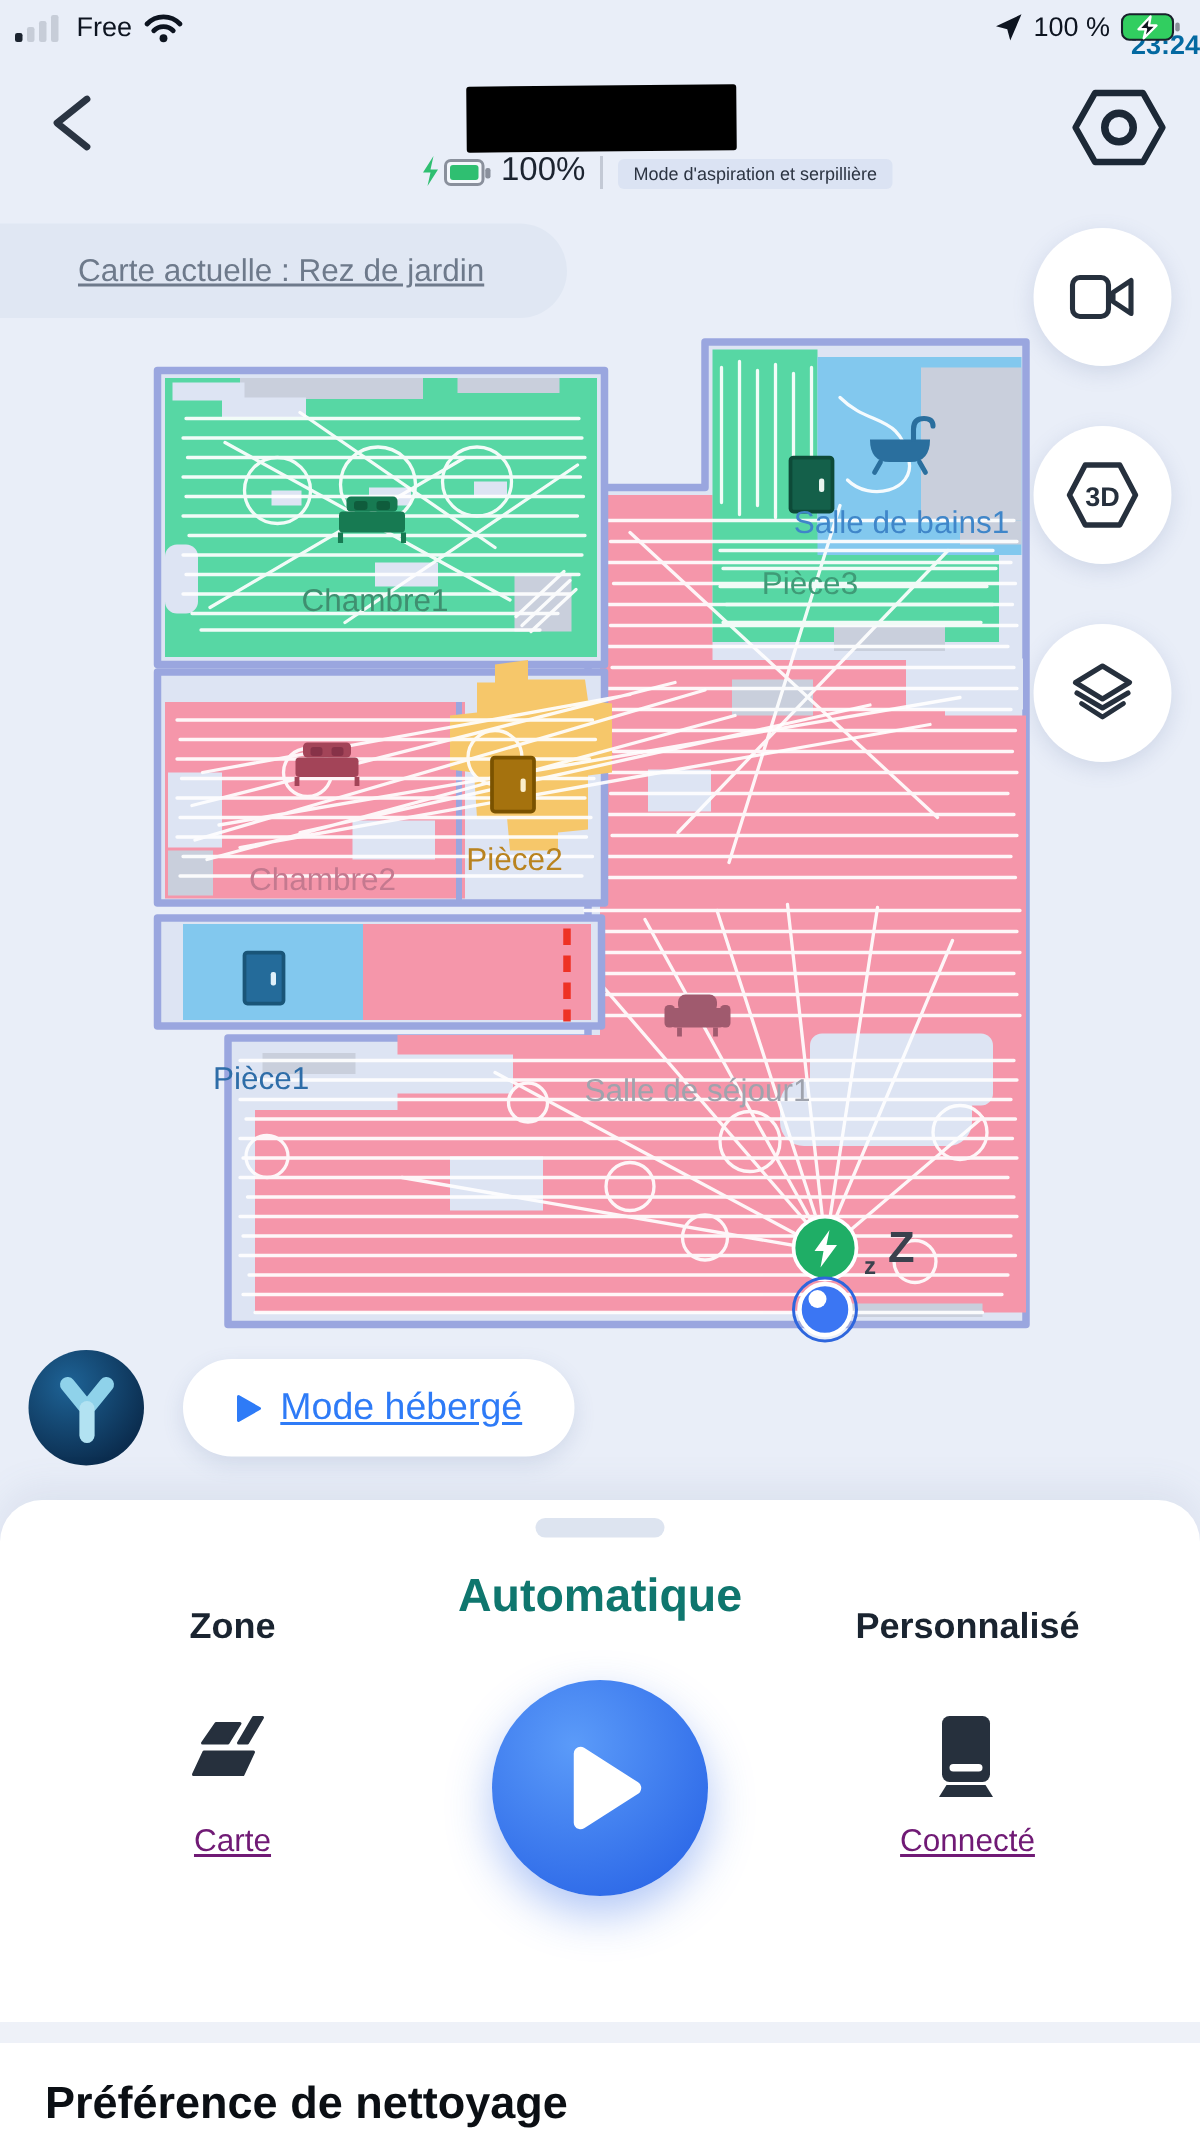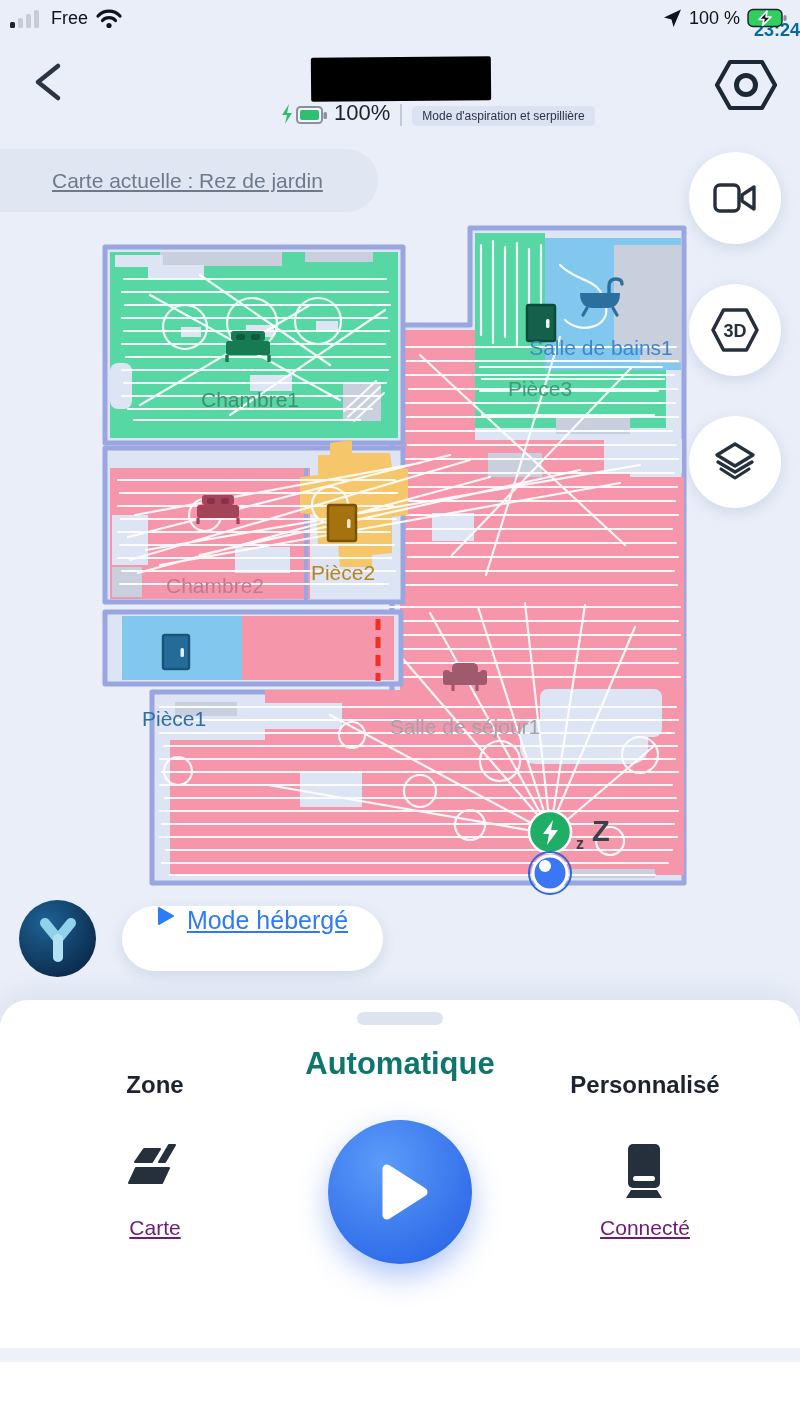--- a/index.html
+++ b/index.html
@@ -32,21 +32,21 @@
   .map-pill span{margin-left:40px;font-size:21px;color:#6e7a8b;text-decoration:underline;}
 
   
   .fab{position:absolute;left:689px;width:92px;height:92px;border-radius:50%;background:#fff;
     box-shadow:0 4px 14px rgba(90,110,160,.18);display:flex;align-items:center;justify-content:center;cursor:pointer;}
 
   
   .avatar{position:absolute;left:19px;top:900px;width:77px;height:77px;border-radius:50%;
     background:radial-gradient(circle at 35% 30%,#1e6396,#0b2d4f 75%);display:flex;align-items:center;justify-content:center;cursor:pointer;}
   .hosted-pill{position:absolute;left:122px;top:906px;width:261px;height:65px;background:#fff;border-radius:33px;
-    box-shadow:0 5px 14px rgba(90,110,160,.16);display:flex;justify-content:center;gap:12px;cursor:pointer;}
+    box-shadow:0 5px 14px rgba(90,110,160,.16);display:flex;align-items:center;justify-content:center;gap:12px;cursor:pointer;}
   .hosted-pill .lbl{font-size:25px;color:#2e7bf7;text-decoration:underline;}
 
   
   .sheet{position:absolute;left:0;top:1000px;width:800px;height:348px;background:#fff;border-radius:28px 28px 0 0;
     box-shadow:0 -8px 24px rgba(100,120,160,.10);}
   .handle{position:absolute;left:357px;top:1012px;width:86px;height:13px;border-radius:7px;background:#dde4f0;cursor:grab;}
   .tab{position:absolute;top:1071px;transform:translateX(-50%);font-size:24px;font-weight:600;color:#1a2430;cursor:pointer;white-space:nowrap;}
   .tab.active{top:1046px;font-size:31px;color:#0f766e;}
   .action-lbl{position:absolute;transform:translateX(-50%);top:1216px;font-size:21px;color:#701a75;text-decoration:underline;cursor:pointer;white-space:nowrap;}
   .play-btn{position:absolute;left:328px;top:1120px;width:144px;height:144px;border-radius:50%;cursor:pointer;
@@ -323,14 +323,15 @@
     <svg width="46" height="58" viewBox="0 0 46 58">
       <rect x="6" y="2" width="32" height="44" rx="5" fill="#26303d"></rect>
       <rect x="11" y="34" width="22" height="5" rx="2.5" fill="#ffffff"></rect>
       <path d="M9,48 h26 l5,8 h-36 z" fill="#26303d"></path>
     </svg>
   </div>
   <div class="action-lbl" style="left:645px">Connecté</div>
 
   <div class="divider-band"></div>
   <div class="bottom-card"></div>
+  <div class="section-title">Préférence de nettoyage</div>
 
 </div>
 
 </body></html>

